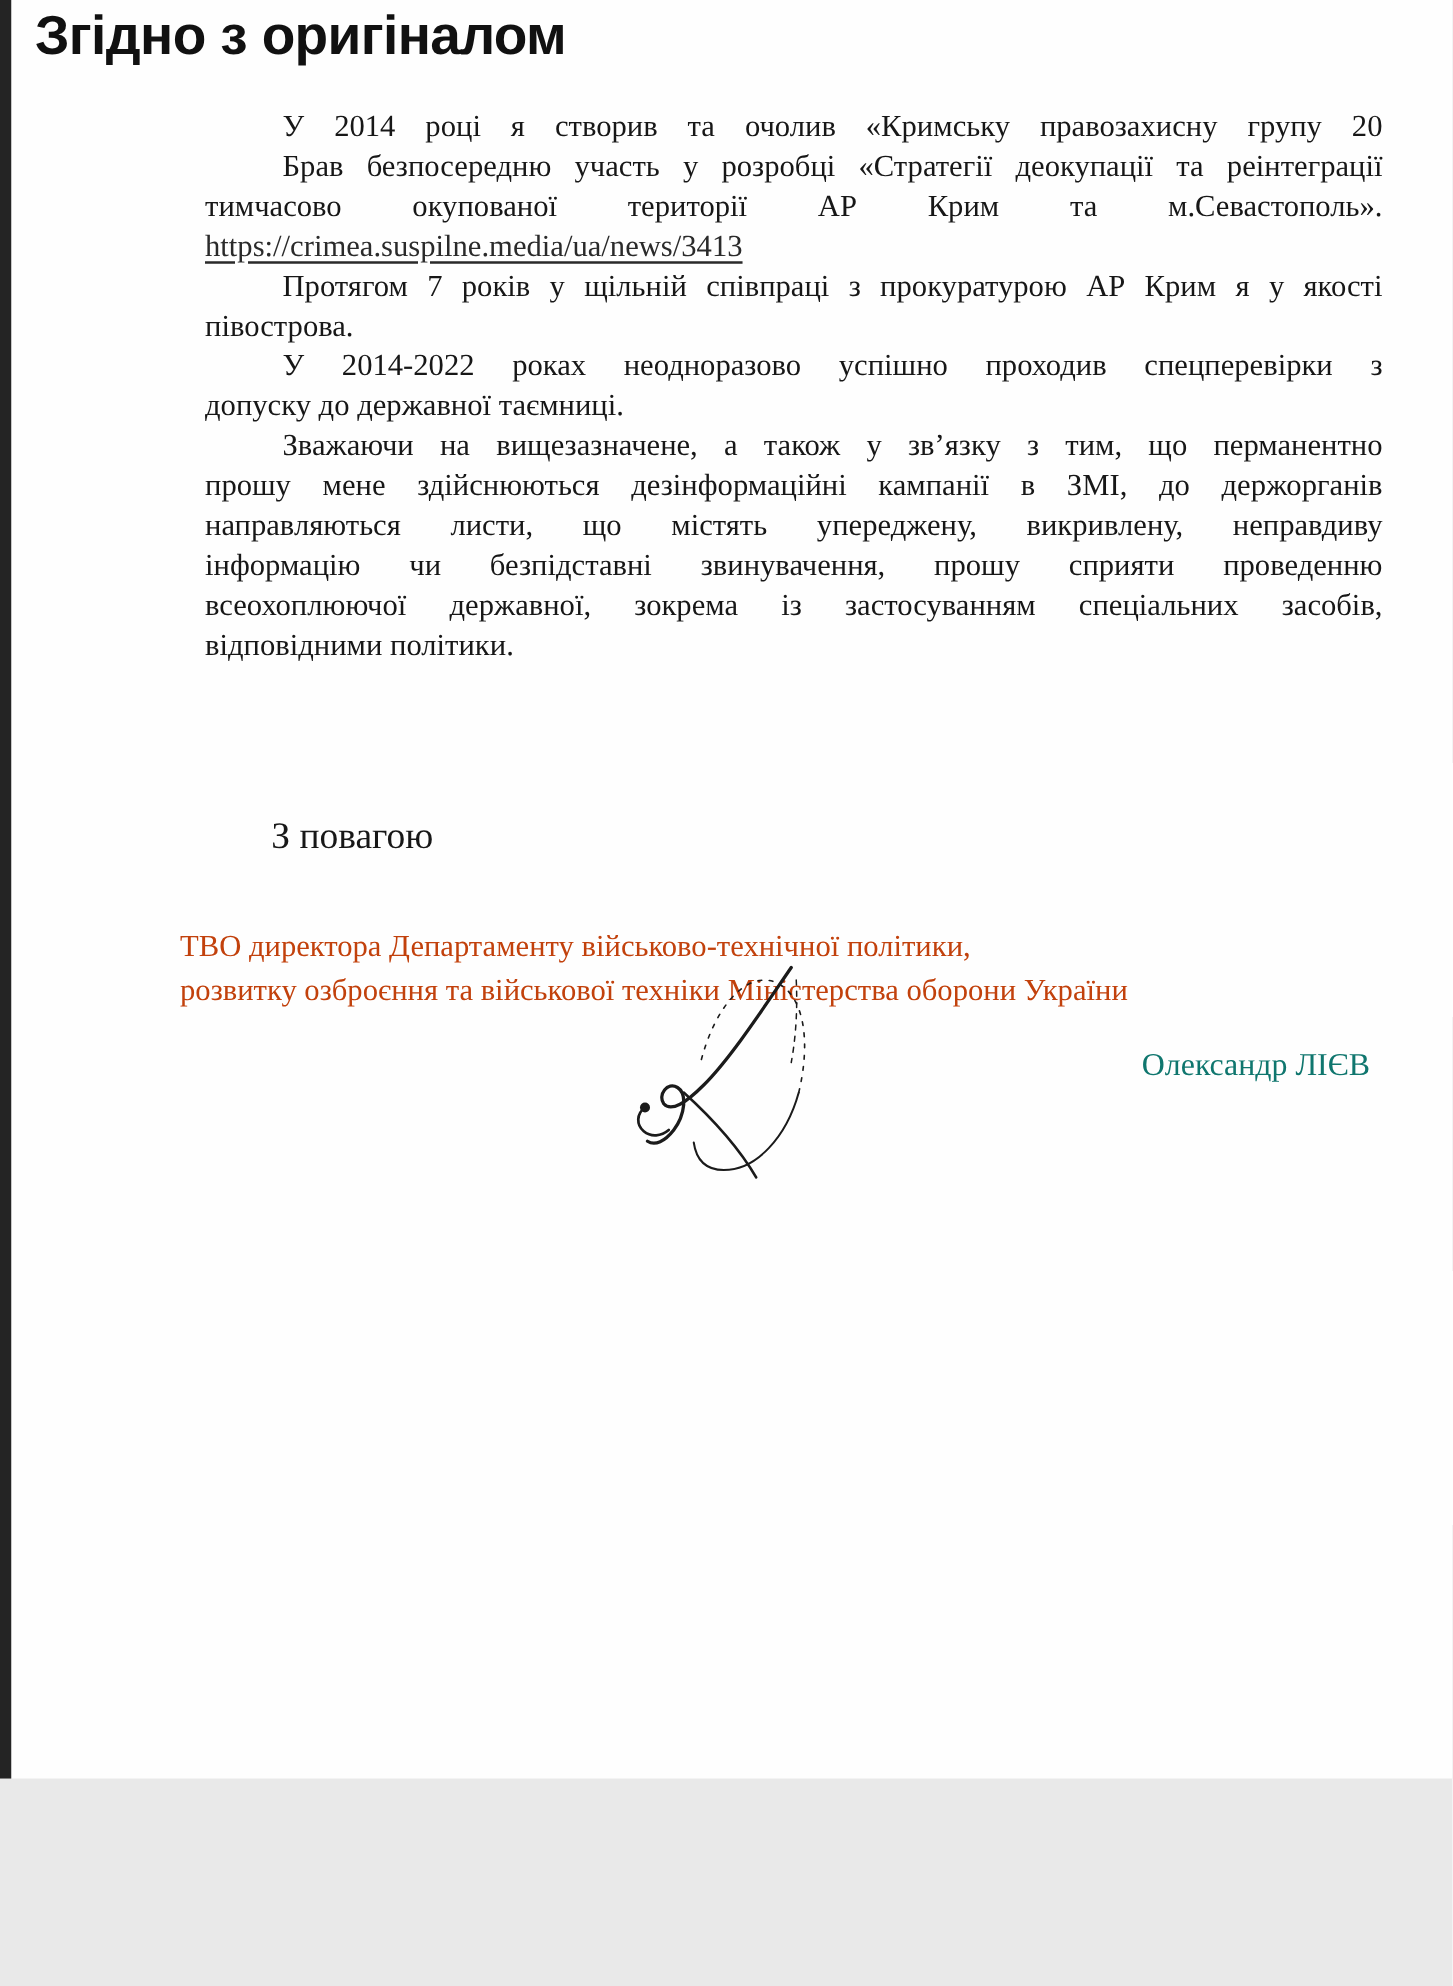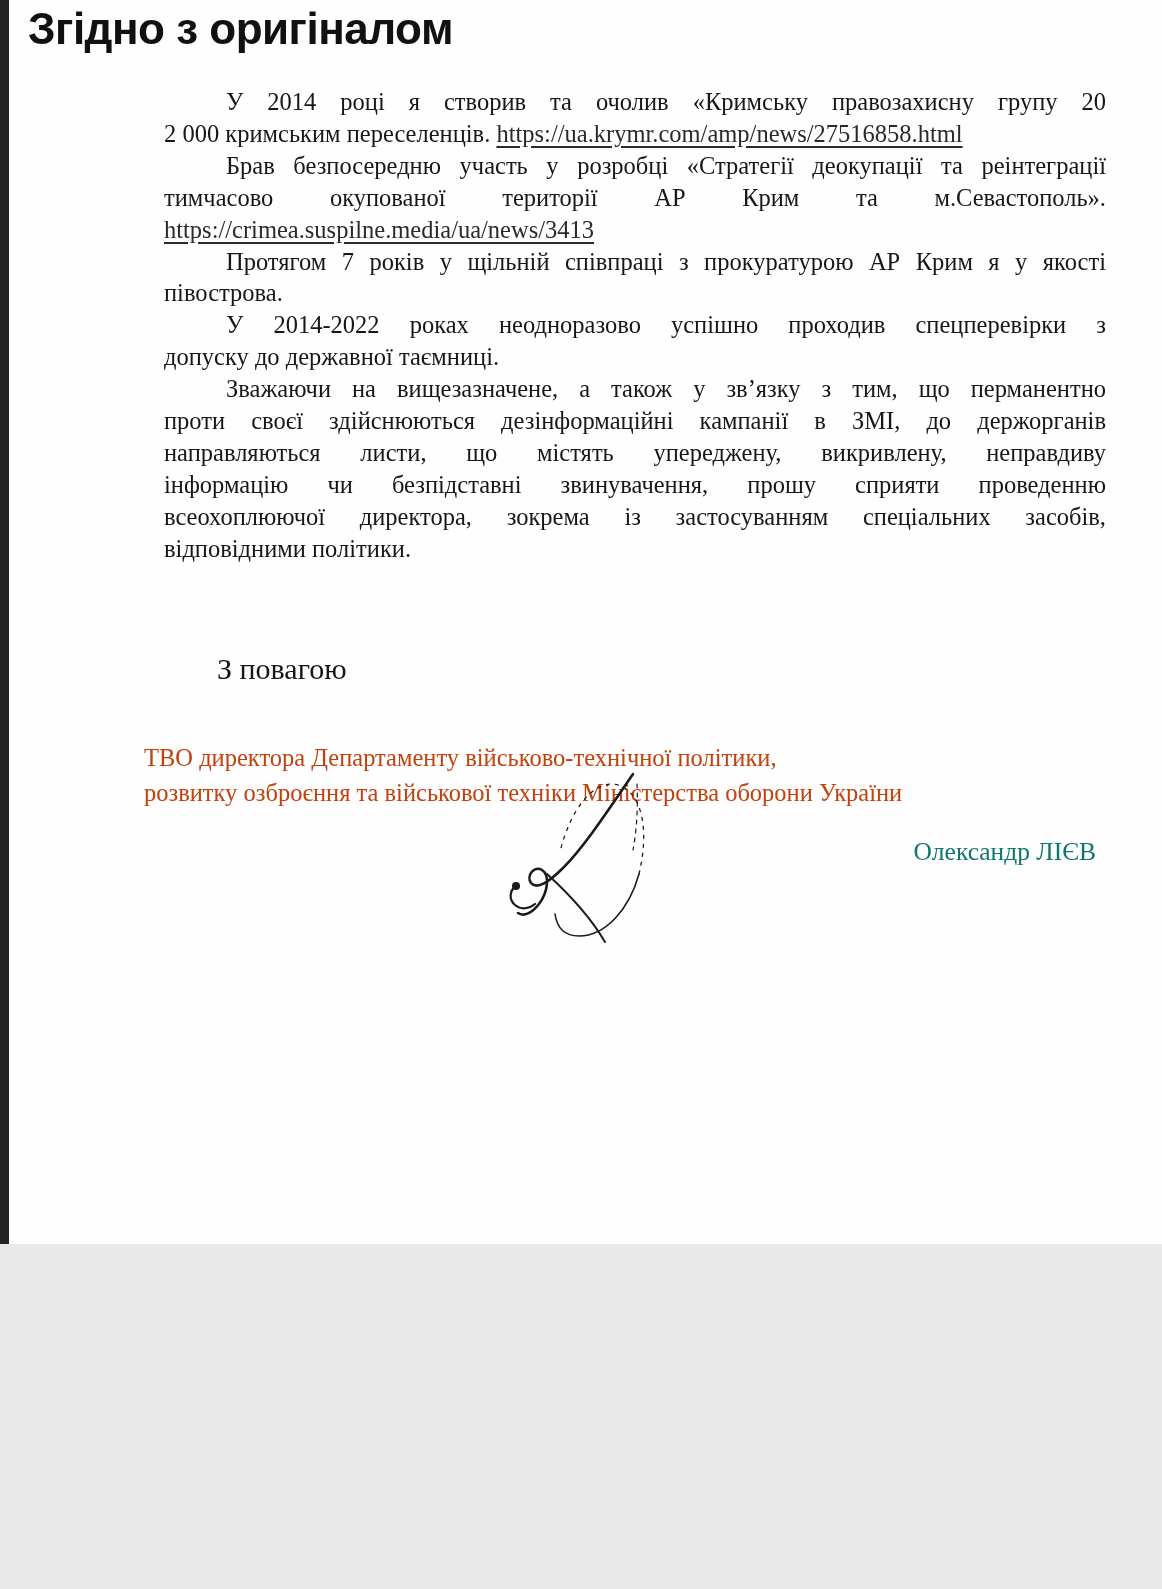--- a/index.html
+++ b/index.html
@@ -1,18 +1,18 @@
 <!DOCTYPE html>
 <html lang="uk"><head>
 <meta charset="utf-8">
 <style>
   html,body{margin:0;padding:0;background:#e9e9e9;}
   .page{
     position:relative;
-    width:1162px;height:1244px;
+    width:1162px;height:1423px;
     background:#fefefe;
     overflow:hidden;
     font-family:"Liberation Serif","DejaVu Serif",serif;
     color:#1b1b1b;
   }
   .left-bar{
     position:absolute;left:0;top:0;width:9px;height:1589px;
     background:#242424;
   }
   .stamp{
@@ -51,33 +51,32 @@
 <body>
 
 <div class="page">
 
   <div class="left-bar"></div>
 
   <div class="stamp">Згідно з оригіналом</div>
 
   <div class="letter-body">
       <div class="tline fill ind"><span>У 2014 році я створив та очолив «Кримську правозахисну групу 20</span></div>
-      <div class="tline"><span>2 000 кримським переселенців. </span><span class="url">https://ua.krymr.com/amp/news/27516858.html</span></div>
       <div class="tline fill ind"><span>Брав безпосередню участь у розробці «Стратегії деокупації та реінтеграції</span></div>
       <div class="tline fill"><span>тимчасово окупованої території АР Крим та м.Севастополь».</span></div>
       <div class="tline"><span class="url">https://crimea.suspilne.media/ua/news/3413</span></div>
       <div class="tline fill ind"><span>Протягом 7 років у щільній співпраці з прокуратурою АР Крим я у якості</span></div>
       <div class="tline"><span>півострова.</span></div>
       <div class="tline fill ind"><span>У 2014-2022 роках неодноразово успішно проходив спецперевірки з</span></div>
       <div class="tline"><span>допуску до державної таємниці.</span></div>
       <div class="tline fill ind"><span>Зважаючи на вищезазначене, а також у зв’язку з тим, що перманентно</span></div>
-      <div class="tline fill"><span>проти своєї здійснюються дезінформаційні кампанії в ЗМІ, до держорганів</span></div>
+      <div class="tline fill"><span>прошу мене здійснюються дезінформаційні кампанії в ЗМІ, до держорганів</span></div>
       <div class="tline fill"><span>направляються листи, що містять упереджену, викривлену, неправдиву</span></div>
       <div class="tline fill"><span>інформацію чи безпідставні звинувачення, прошу сприяти проведенню</span></div>
-      <div class="tline fill"><span>всеохоплюючої директора, зокрема із застосуванням спеціальних засобів,</span></div>
+      <div class="tline fill"><span>всеохоплюючої державної, зокрема із застосуванням спеціальних засобів,</span></div>
       <div class="tline"><span>відповідними політики.</span></div>
     </div>
 
   <div class="closing">З повагою</div>
 
   <div class="position-block">
     <div>ТВО директора Департаменту військово-технічної політики,</div>
     <div>розвитку озброєння та військової техніки Міністерства оборони України</div>
   </div>
 

